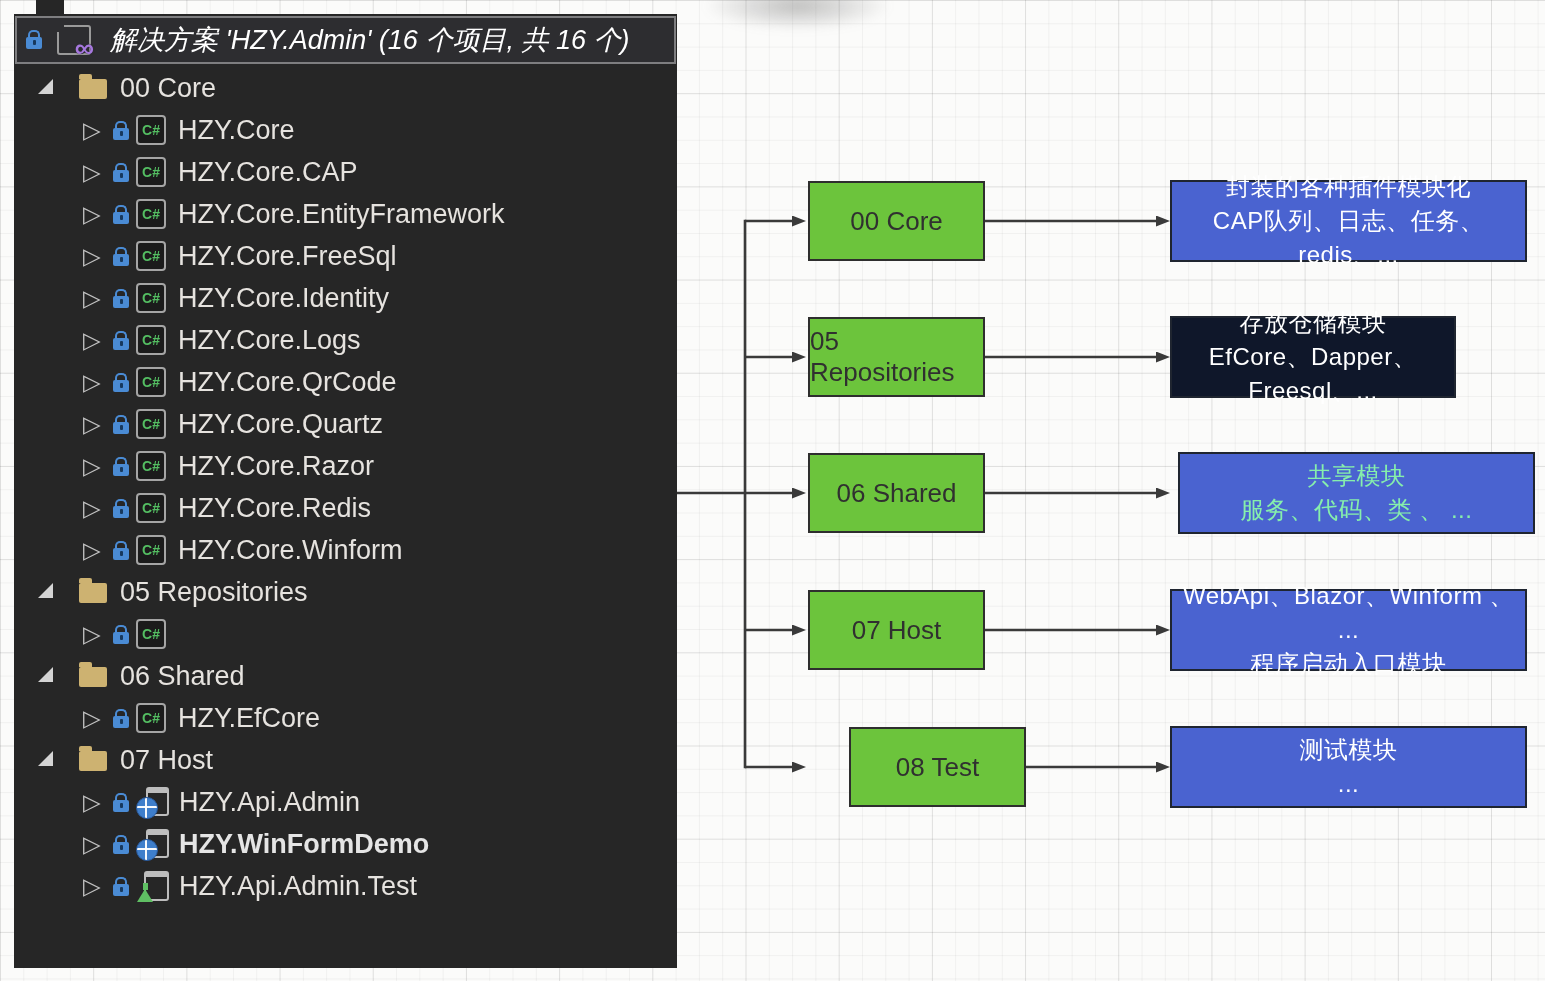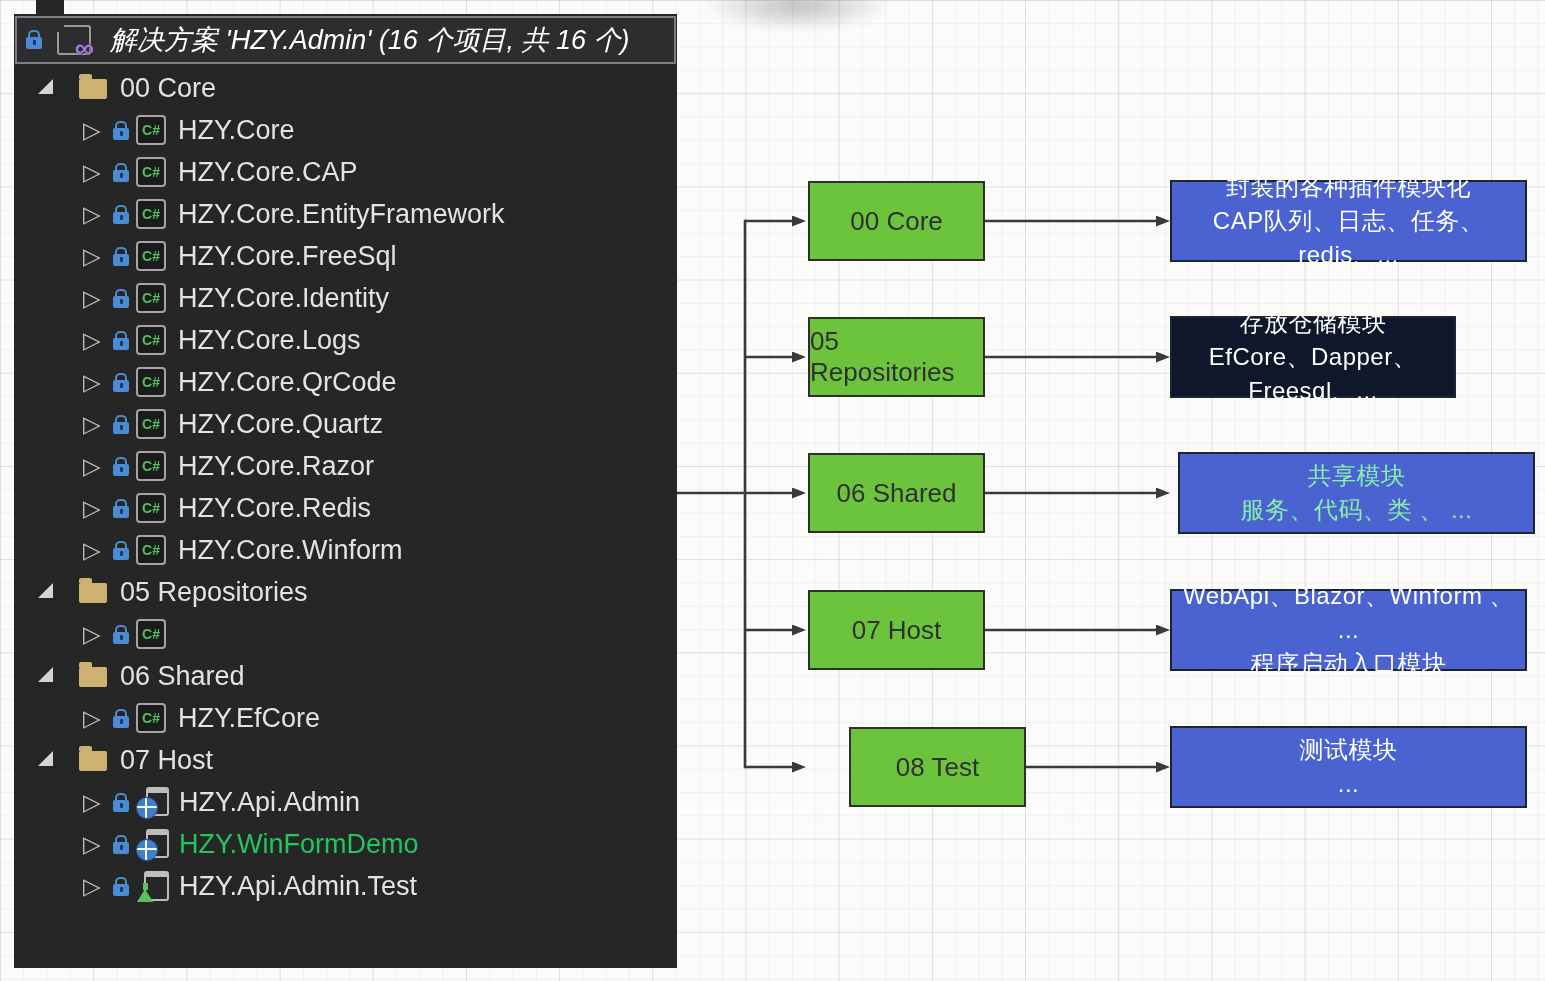--- a/index.html
+++ b/index.html
@@ -21,21 +21,21 @@
   
   .panel{position:absolute;left:14px;top:14px;width:663px;height:954px;background:#262626;}
   .sol-title{position:absolute;left:1px;top:2px;right:1px;height:44px;border:2px solid #7e7e80;
     background:#2d2d30;display:flex;align-items:center;padding-left:9px;}
   .sol-title-text{color:#ffffff;font-size:27px;margin-left:19px;white-space:nowrap;font-style:italic;}
 
   .tree{position:absolute;left:0;top:53px;right:0;}
   .trow{height:42px;display:flex;align-items:center;font-size:27px;color:#e6e3df;white-space:nowrap;}
   .trow.folder{padding-left:24px;}
   .trow.project{padding-left:69px;}
-  .trow.bold .label{font-weight:400;color:#22c55e;}
+  .trow.bold .label{font-weight:700;color:#e5e5e5;}
 
   
   .exp-open{width:0;height:0;border-left:15px solid transparent;border-bottom:15px solid #d4d4d4;
     margin-right:26px;margin-top:-3px;flex:0 0 auto;}
   .exp-closed{width:16px;color:#c2c2c2;font-size:23px;line-height:1;margin-right:14px;flex:0 0 auto;}
 
   
   .folder-ic{width:28px;height:20px;background:#cdb271;border-radius:2px;position:relative;
     margin-right:13px;margin-top:2px;flex:0 0 auto;}
   .folder-ic::before{content:"";position:absolute;top:-5px;left:0;width:13px;height:5px;

